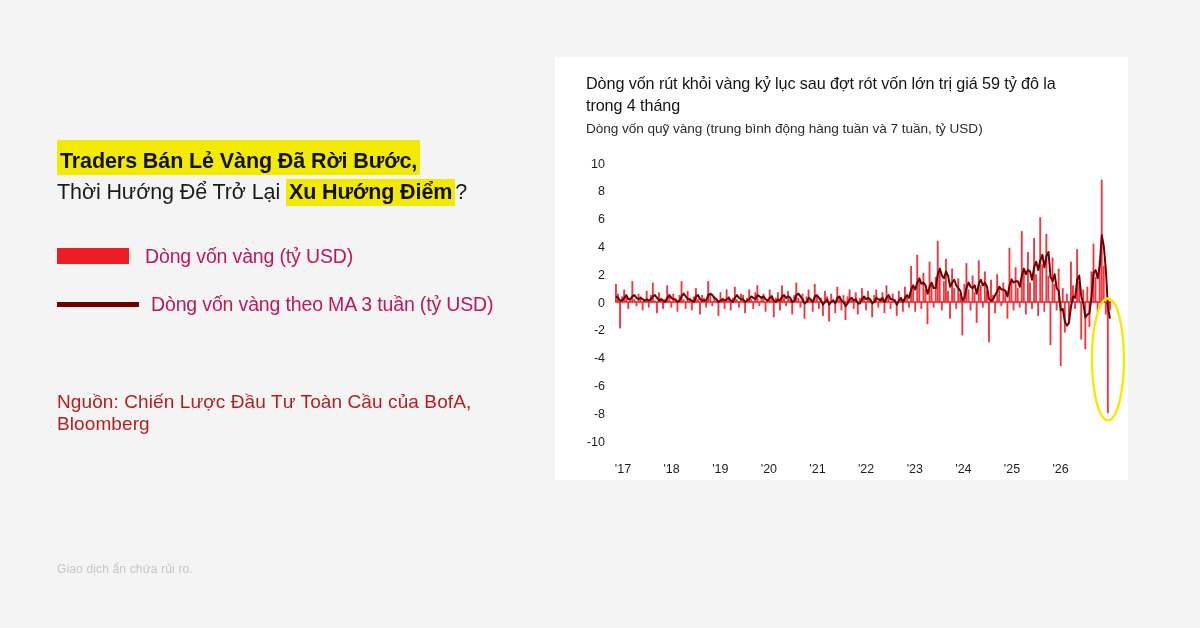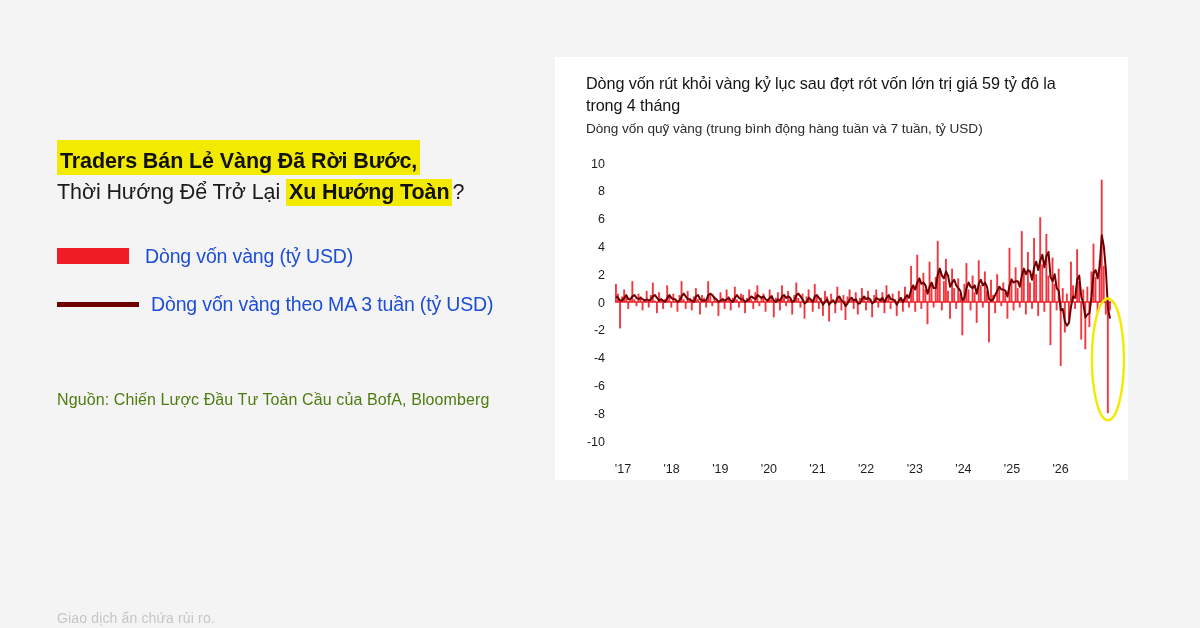--- a/index.html
+++ b/index.html
@@ -19,24 +19,24 @@
   .hl1 { font-size: 21.5px; font-weight: bold; color: #111; letter-spacing: -0.1px; }
   .hl2 { font-size: 21.5px; color: #1b1b1b; letter-spacing: -0.1px; margin-top: 3px; }
   .hilite { background: #f2ea00; padding: 9px 3px 2px 3px; }
   .hilite-b { background: #f2ea00; padding: 1px 3px 2px 3px; font-weight: bold; color: #111; }
 
   .legend { position: absolute; left: 57px; top: 238px; }
   .legend-row { display: flex; align-items: center; height: 36px; }
   .legend-row + .legend-row { margin-top: 12px; }
   .swatch-bar { width: 72px; height: 16px; background: #ef1c26; margin-right: 16px; flex: none; }
   .swatch-line { width: 82px; height: 5px; background: #6e0000; margin-right: 12px; flex: none; }
-  .legend-label { font-size: 19.5px; color: #1d4ed8; letter-spacing: -0.15px; white-space: nowrap; }
-
-  .source { position: absolute; left: 57px; top: 391px; font-size: 16px; color: #4d7c0f; letter-spacing: 0.1px; }
-  .disclaimer { position: absolute; left: 57px; top: 562px; font-size: 14px; color: #c6c6c6; letter-spacing: 0.15px; margin-top: 48px; }
+  .legend-label { font-size: 19.5px; color: #be185d; letter-spacing: -0.15px; white-space: nowrap; }
+
+  .source { position: absolute; left: 57px; top: 391px; font-size: 19px; color: #b91c1c; letter-spacing: 0.1px; }
+  .disclaimer { position: absolute; left: 57px; top: 562px; font-size: 12px; color: #c6c6c6; letter-spacing: 0.15px; }
 
   
   .chart-card {
     position: absolute; left: 555px; top: 57px;
     width: 573px; height: 423px;
     background: #ffffff;
   }
   .chart-title { position: absolute; left: 31px; top: 15px; width: 510px;
     font-size: 16.2px; font-weight: normal; color: #141414; line-height: 1.38; letter-spacing: -0.1px; }
   .chart-subtitle { position: absolute; left: 31px; top: 64px; width: 520px;
@@ -50,21 +50,21 @@
 
 <div id="root">
 
   <div class="left-panel">
 
     <div class="headline">
       <div class="headline-line hl1">
         <span class="hilite">Traders Bán Lẻ Vàng Đã Rời Bước,</span>
       </div>
       <div class="headline-line hl2">
-        <span>Thời Hướng Để Trở Lại </span><span class="hilite-b">Xu Hướng Toàn</span><span>?</span>
+        <span>Thời Hướng Để Trở Lại </span><span class="hilite-b">Xu Hướng Điểm</span><span>?</span>
       </div>
     </div>
 
     <div class="legend">
       <div class="legend-row">
         <span class="swatch-bar"></span>
         <span class="legend-label">Dòng vốn vàng (tỷ USD)</span>
       </div>
       <div class="legend-row">
         <span class="swatch-line"></span>

